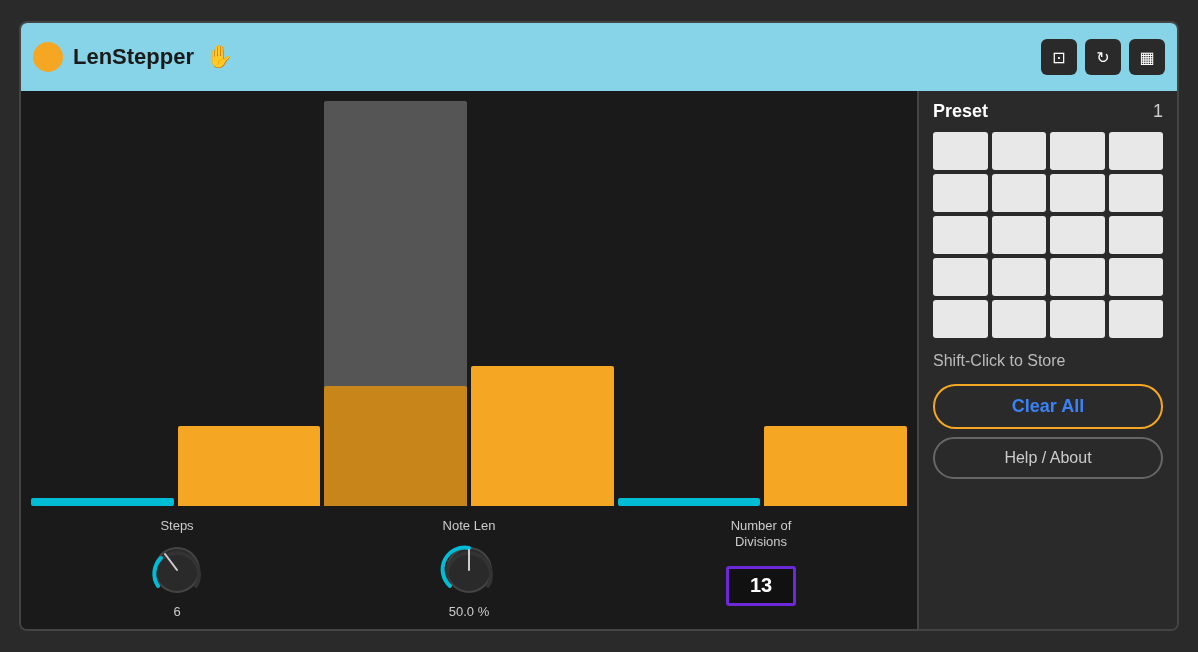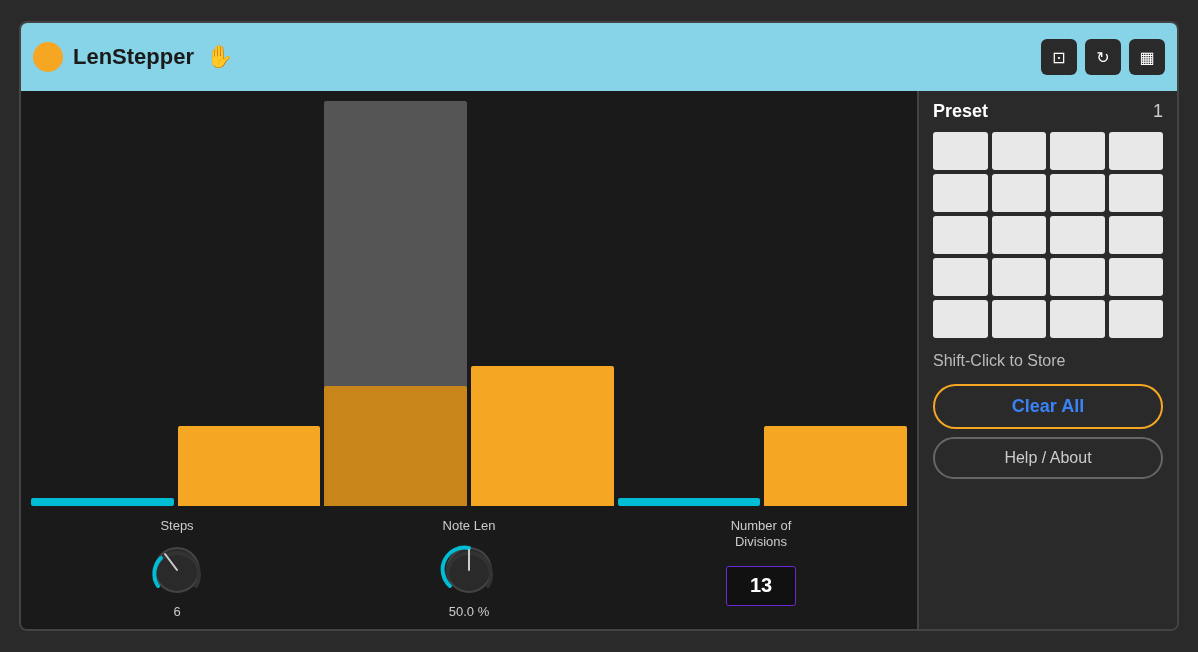--- a/index.html
+++ b/index.html
@@ -123,21 +123,21 @@
       width: 60px;
       height: 60px;
     }
     .control-value {
       color: #ccc;
       font-size: 13px;
       margin-top: 4px;
     }
     .divisions-display {
       background: #111;
-      border: 1px solid #6d28d9;
+      border: 3px solid #6d28d9;
       color: white;
       font-size: 20px;
       font-weight: bold;
       width: 70px;
       height: 40px;
       display: flex;
       align-items: center;
       justify-content: center;
       border-radius: 3px;
       margin-top: 10px;

